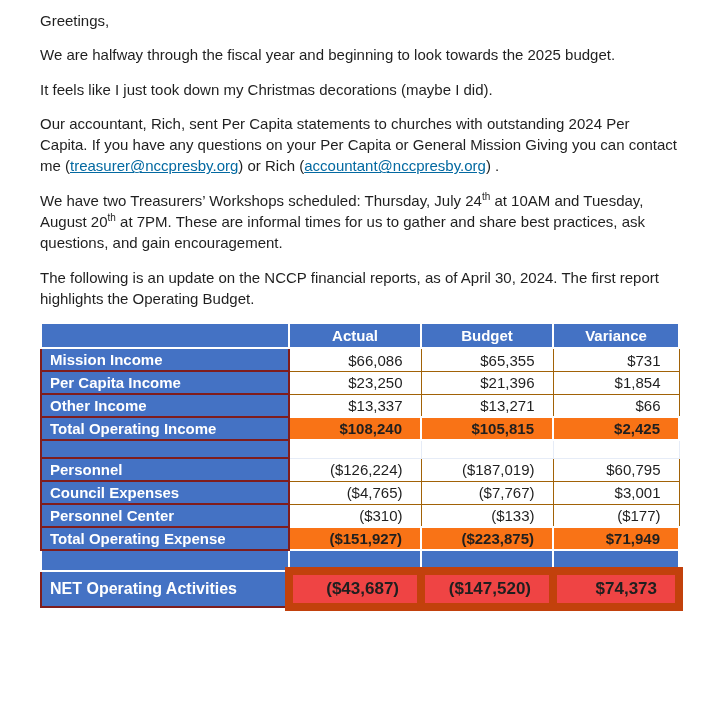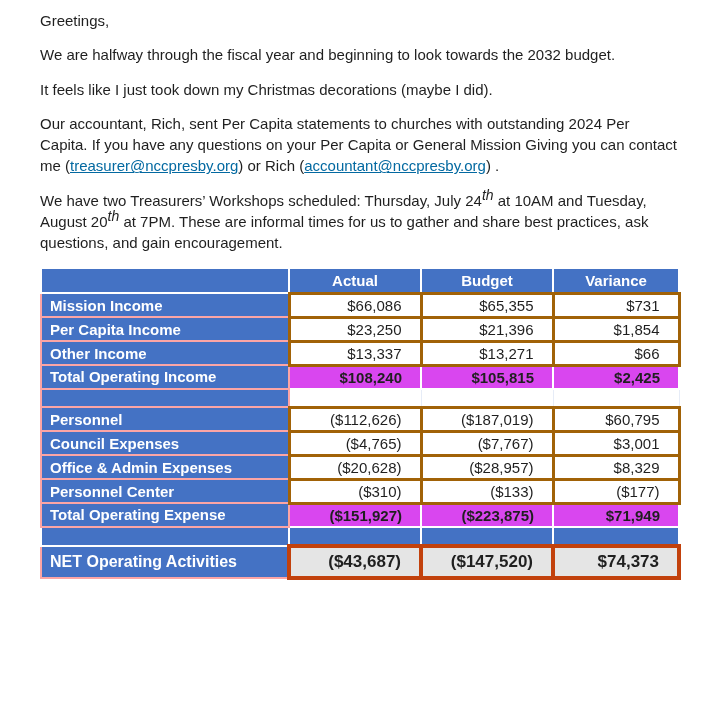--- a/index.html
+++ b/index.html
@@ -6,21 +6,21 @@
   body {
     width: 724px; height: 716px;
     font-family: "Liberation Sans", sans-serif;
     color: #1f1f1f;
     overflow: hidden;
   }
   .page { padding: 10px 42px 0 40px; }
 
   p { margin: 0 4px 13px 0; font-size: 15px; line-height: 1.42; }
   a.email-link { color: #0369a1; text-decoration: underline; cursor: pointer; }
-  sup { font-size: 14px; vertical-align: super; line-height: 0; font-style: italic; }
+  sup { font-size: 10px; vertical-align: super; line-height: 0; }
 
   table.budget {
     border-collapse: collapse;
     width: 638px;
     margin-top: 5px;
     table-layout: fixed;
   }
   col.c-label { width: 248px; }
   col.c-actual { width: 132px; }
   col.c-budget { width: 132px; }
@@ -31,63 +31,64 @@
   th {
     background: #4472C4; color: #ffffff;
     font-weight: bold; text-align: center;
     border: 2px solid #ffffff;
     padding: 2px 6px;
     margin-top: 15px;
   }
   td.label {
     background: #4472C4; color: #ffffff;
     font-weight: bold; text-align: left;
-    border: 2px solid #fca5a5;
+    border: 2px solid #7f1d1d;
     padding: 1px 30px 1px 8px;
   }
   td.val {
     background: #ffffff; color: #1f1f1f;
     text-align: right;
-    border: 3px solid #a16207;
+    border: 1px solid #a16207;
     padding: 1px 18px 1px 6px;
   }
   tr.total td.val {
-    background: #d946ef; font-weight: bold;
+    background: #f97316; font-weight: bold;
     border: 2px solid #ffffff;
   }
   tr.spacer td { height: 14px; }
   tr.spacer td.val { border: 1px solid #e6ecf7; }
   tr.spacer-blue td {
     background: #4472C4; height: 14px;
     border: 2px solid #ffffff;
   }
   tr.net td { height: 26px; margin-top: 36px; }
   tr.net td.label {
     font-size: 16px; white-space: nowrap; vertical-align: middle;
   }
   tr.net td.val {
-    background: #e5e5e5; font-weight: bold; font-size: 17px;
-    border: 4px solid #c2410c; vertical-align: middle;
+    background: #ef4444; font-weight: bold; font-size: 17px;
+    border: 8px solid #c2410c; vertical-align: middle;
   }
 </style>
 </head>
 <body>
 
 <div class="page">
 
   <p>Greetings,</p>
 
-  <p>We are halfway through the fiscal year and beginning to look towards the 2032 budget.</p>
+  <p>We are halfway through the fiscal year and beginning to look towards the 2025 budget.</p>
 
   <p>It feels like I just took down my Christmas decorations (maybe I did).</p>
 
   <p><span>Our accountant, Rich, sent Per Capita statements to churches with outstanding 2024 Per Capita. If you have any questions on your Per Capita or General Mission Giving you can contact me (</span><a class="email-link">treasurer@nccpresby.org</a><span>) or Rich (</span><a class="email-link">accountant@nccpresby.org</a><span>) .</span></p>
 
   <p><span>We have two Treasurers’ Workshops scheduled: Thursday, July 24</span><sup>th</sup><span> at 10AM and Tuesday, August 20</span><sup>th</sup><span> at 7PM.  These are informal times for us to gather and share best practices, ask questions, and gain encouragement.</span></p>
 
+  <p>The following is an update on the NCCP financial reports, as of April 30, 2024.  The first report highlights the Operating Budget.</p>
 
   <table class="budget">
     <colgroup>
       <col class="c-label">
         <col class="c-actual">
         <col class="c-budget">
         <col class="c-variance">
     </colgroup>
     <thead>
       <tr>
@@ -123,35 +124,29 @@
         <td class="val">$2,425</td>
       </tr>
       <tr class="spacer">
         <td class="label"></td>
         <td class="val"></td>
         <td class="val"></td>
         <td class="val"></td>
       </tr>
       <tr>
         <td class="label">Personnel</td>
-        <td class="val">($112,626)</td>
+        <td class="val">($126,224)</td>
         <td class="val">($187,019)</td>
         <td class="val">$60,795</td>
       </tr>
       <tr>
         <td class="label">Council Expenses</td>
         <td class="val">($4,765)</td>
         <td class="val">($7,767)</td>
         <td class="val">$3,001</td>
-      </tr>
-      <tr>
-        <td class="label">Office &amp; Admin Expenses</td>
-        <td class="val">($20,628)</td>
-        <td class="val">($28,957)</td>
-        <td class="val">$8,329</td>
       </tr>
       <tr>
         <td class="label">Personnel Center</td>
         <td class="val">($310)</td>
         <td class="val">($133)</td>
         <td class="val">($177)</td>
       </tr>
       <tr class="total">
         <td class="label">Total Operating Expense</td>
         <td class="val">($151,927)</td>

